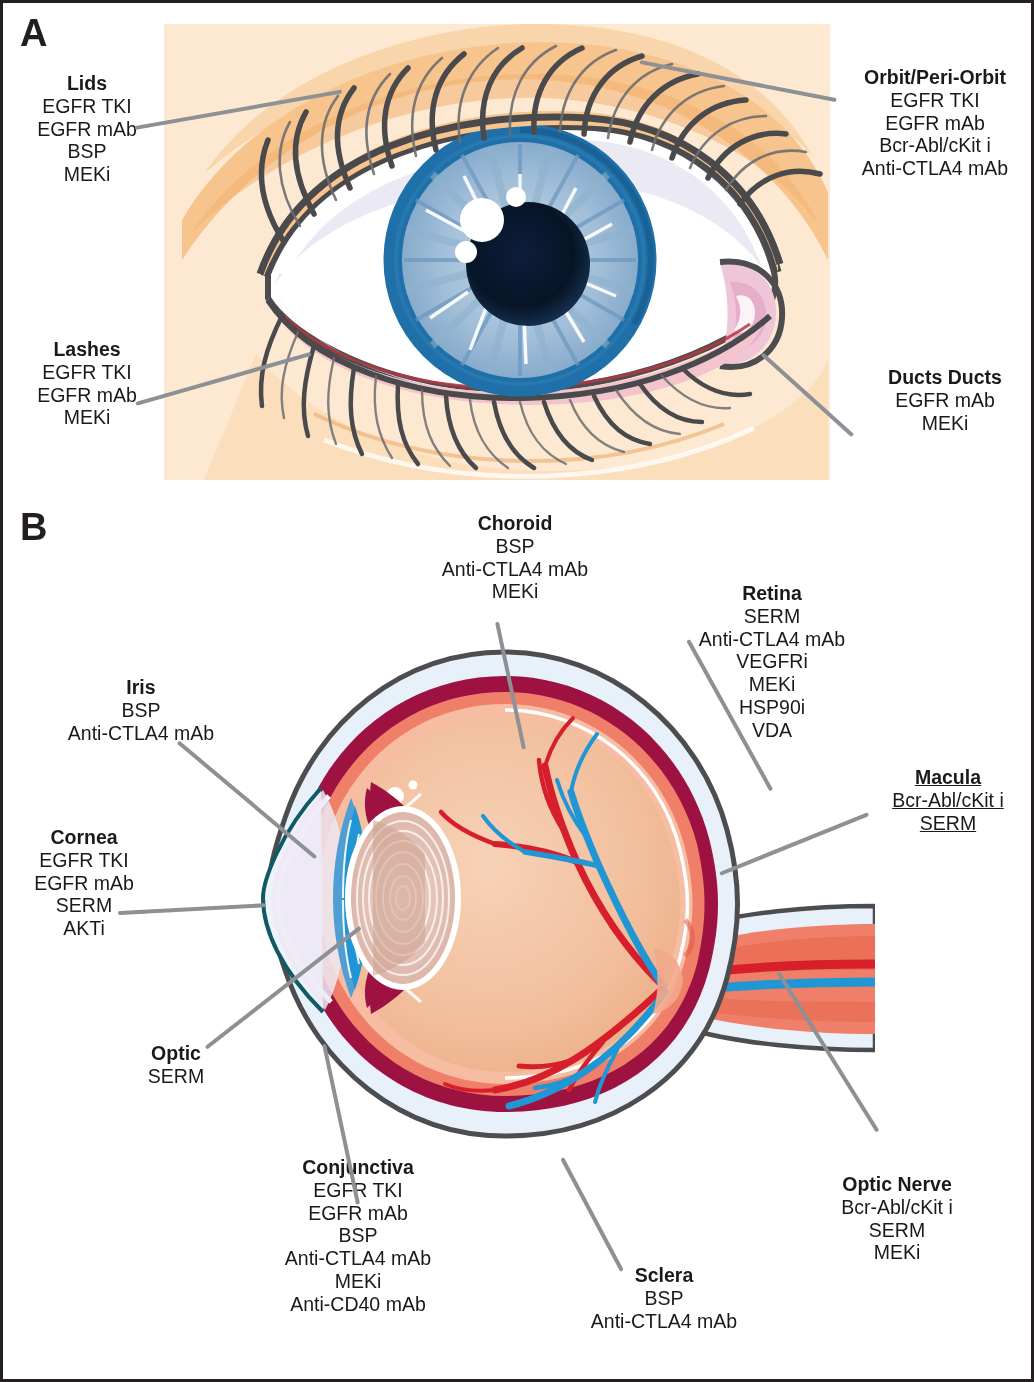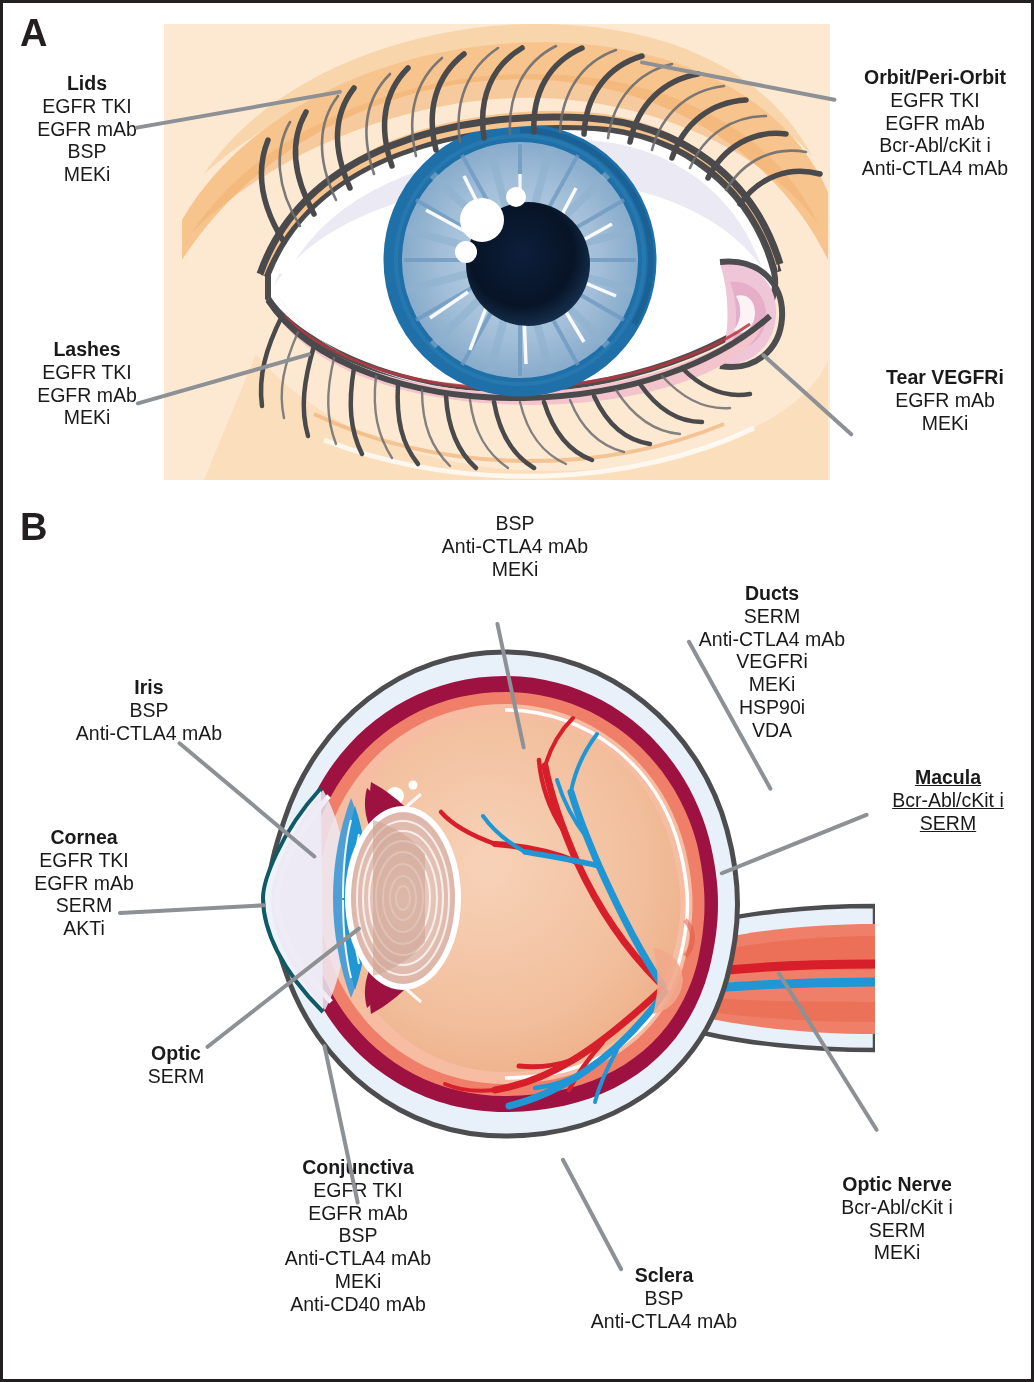--- a/index.html
+++ b/index.html
@@ -272,21 +272,21 @@
 
   <div class="callout align-center" id="co-lashes" style="left:12px; top:338px; width:150px;">
     <span class="cap">Lashes</span>
     <span class="drug">EGFR TKI</span>
     <span class="drug">EGFR mAb</span>
     <span class="drug">MEKi</span>
   </div>
   <div class="leader" style="left:136px; top:402px; width:182px; transform:rotate(-16deg);"></div>
 
   <div class="callout align-center" id="co-tear" style="left:856px; top:366px; width:178px;">
-    <span class="cap">Tear VEGFRi</span>
+    <span class="cap">Ducts Ducts</span>
     <span class="drug">EGFR mAb</span>
     <span class="drug">MEKi</span>
   </div>
   <div class="leader" style="left:762px; top:352px; width:122px; transform:rotate(42deg);"></div>
 
   <div id="panel-b-letter" class="panel-letter">B</div>
 
   <svg class="art" style="left:255px; top:630px;" width="620" height="520" viewBox="0 0 620 520">
     <defs>
       <radialGradient id="vitreousGrad" cx="45%" cy="42%" r="62%">
@@ -411,38 +411,39 @@
       <path d="M362,420 C352,438 344,456 340,472" stroke="#2196d4" stroke-width="4"></path>
     </g>
 
     <path d="M430,290 C440,300 440,316 430,326" fill="none" stroke="#e25a44" stroke-width="5" opacity="0.55"></path>
 
     <path d="M398,318 C416,320 426,332 428,350 C426,368 416,380 398,384
              C404,362 404,340 398,318 Z" fill="#f2a98d" opacity="0.9"></path>
   </svg>
 
   <div class="callout align-center" id="co-choroid" style="left:380px; top:512px; width:270px;">
+    <span class="cap">Choroid</span>
     <span class="drug">BSP</span>
     <span class="drug">Anti-CTLA4 mAb</span>
     <span class="drug">MEKi</span>
   </div>
   <div class="leader" style="left:497px; top:620px; width:130px; transform:rotate(78deg);"></div>
 
   <div class="callout align-center" id="co-retina" style="left:662px; top:582px; width:220px;">
-    <span class="cap">Ducts</span>
+    <span class="cap">Retina</span>
     <span class="drug">SERM</span>
     <span class="drug">Anti-CTLA4 mAb</span>
     <span class="drug">VEGFRi</span>
     <span class="drug">MEKi</span>
     <span class="drug">HSP90i</span>
     <span class="drug">VDA</span>
   </div>
   <div class="leader" style="left:688px; top:638px; width:172px; transform:rotate(61deg);"></div>
 
-  <div class="callout align-center" id="co-iris" style="left:38px; top:676px; width:222px;">
+  <div class="callout align-center" id="co-iris" style="left:30px; top:676px; width:222px;">
     <span class="cap">Iris</span>
     <span class="drug">BSP</span>
     <span class="drug">Anti-CTLA4 mAb</span>
   </div>
   <div class="leader" style="left:178px; top:740px; width:180px; transform:rotate(40deg);"></div>
 
   <div class="callout align-center" id="co-macula" style="left:862px; top:766px; width:172px;text-decoration:underline;">
     <span class="cap">Macula</span>
     <span class="drug">Bcr-Abl/cKit i</span>
     <span class="drug">SERM</span>

